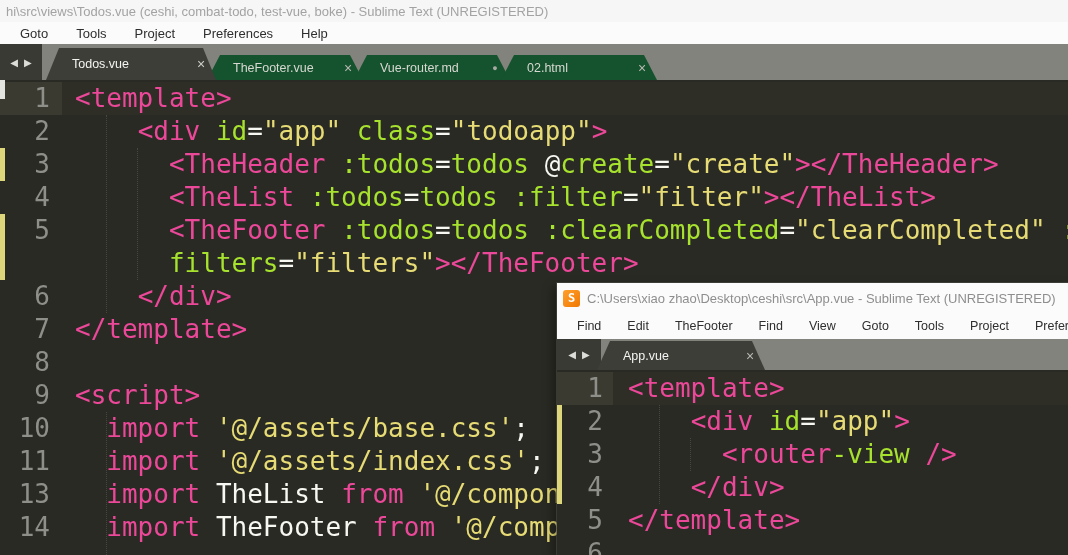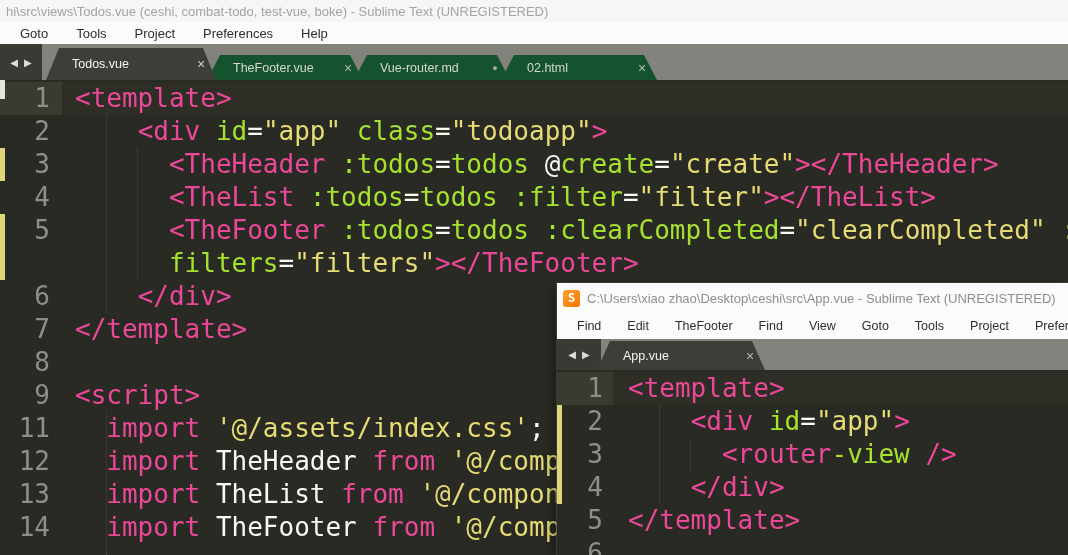--- a/index.html
+++ b/index.html
@@ -115,22 +115,22 @@
         <div class="crow cur"><div class="gut">1</div><div class="ctext"><span class="t">&lt;template&gt;</span></div></div>
         <div class="crow"><div class="gut">2</div><div class="ctext"><span class="w">    </span><span class="t">&lt;div</span><span class="w"> </span><span class="a">id</span><span class="w">=</span><span class="s">"app"</span><span class="w"> </span><span class="a">class</span><span class="w">=</span><span class="s">"todoapp"</span><span class="t">&gt;</span></div></div>
         <div class="crow"><div class="gut">3</div><div class="ctext"><span class="w">      </span><span class="t">&lt;TheHeader</span><span class="w"> </span><span class="a">:todos</span><span class="w">=</span><span class="a">todos</span><span class="w"> </span><span class="w">@</span><span class="a">create</span><span class="w">=</span><span class="s">"create"</span><span class="t">&gt;&lt;/TheHeader&gt;</span></div></div>
         <div class="crow"><div class="gut">4</div><div class="ctext"><span class="w">      </span><span class="t">&lt;TheList</span><span class="w"> </span><span class="a">:todos</span><span class="w">=</span><span class="a">todos</span><span class="w"> </span><span class="a">:filter</span><span class="w">=</span><span class="s">"filter"</span><span class="t">&gt;&lt;/TheList&gt;</span></div></div>
         <div class="crow"><div class="gut">5</div><div class="ctext"><span class="w">      </span><span class="t">&lt;TheFooter</span><span class="w"> </span><span class="a">:todos</span><span class="w">=</span><span class="a">todos</span><span class="w"> </span><span class="a">:clearCompleted</span><span class="w">=</span><span class="s">"clearCompleted"</span><span class="w"> </span><span class="a">:c</span></div></div>
         <div class="crow"><div class="gut"></div><div class="ctext"><span class="w">      </span><span class="a">filters</span><span class="w">=</span><span class="s">"filters"</span><span class="t">&gt;&lt;/TheFooter&gt;</span></div></div>
         <div class="crow"><div class="gut">6</div><div class="ctext"><span class="w">    </span><span class="t">&lt;/div&gt;</span></div></div>
         <div class="crow"><div class="gut">7</div><div class="ctext"><span class="t">&lt;/template&gt;</span></div></div>
         <div class="crow"><div class="gut">8</div><div class="ctext"></div></div>
         <div class="crow"><div class="gut">9</div><div class="ctext"><span class="t">&lt;script&gt;</span></div></div>
+        <div class="crow"><div class="gut">10</div><div class="ctext"><span class="w">  </span><span class="k">import</span><span class="w"> </span><span class="s">'@/assets/base.css'</span><span class="w">;</span></div></div>
         <div class="crow"><div class="gut">11</div><div class="ctext"><span class="w">  </span><span class="k">import</span><span class="w"> </span><span class="s">'@/assets/index.css'</span><span class="w">;</span></div></div>
-        <div class="crow"><div class="gut">12</div><div class="ctext"><span class="w">  </span><span class="k">import</span><span class="w"> </span><span class="w">TheHeader</span><span class="w"> </span><span class="k">from</span><span class="w"> </span><span class="s">'@/comp</span></div></div>
         <div class="crow"><div class="gut">13</div><div class="ctext"><span class="w">  </span><span class="k">import</span><span class="w"> </span><span class="w">TheList</span><span class="w"> </span><span class="k">from</span><span class="w"> </span><span class="s">'@/compon</span></div></div>
         <div class="crow"><div class="gut">14</div><div class="ctext"><span class="w">  </span><span class="k">import</span><span class="w"> </span><span class="w">TheFooter</span><span class="w"> </span><span class="k">from</span><span class="w"> </span><span class="s">'@/comp</span></div></div>
       </div>
   </div>
 </div>
 
 <div class="window ow">
   <div class="titlebar">
     <span class="appicon">S</span>
     <span>C:\Users\xiao zhao\Desktop\ceshi\src\App.vue - Sublime Text (UNREGISTERED)</span>

